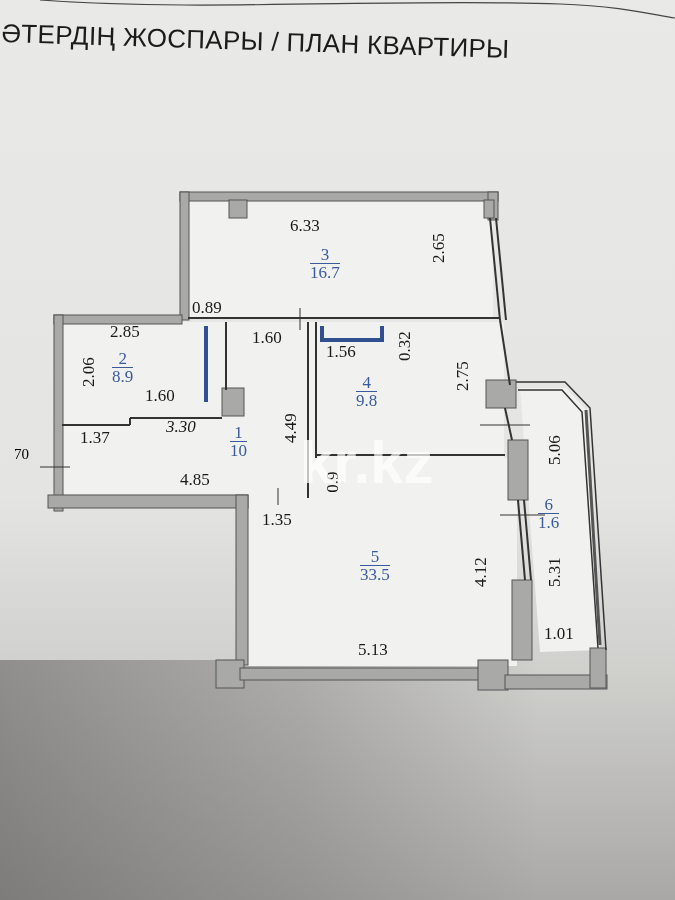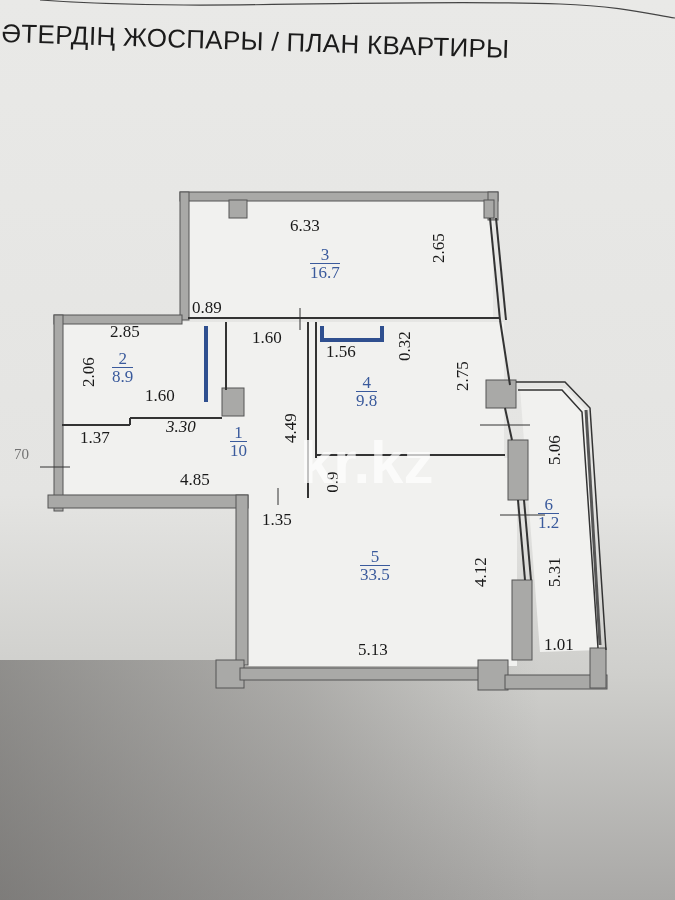--- a/index.html
+++ b/index.html
@@ -9,21 +9,21 @@
   .shade{position:absolute;left:0;top:660px;width:675px;height:240px;
     background:linear-gradient(90deg,rgba(90,88,86,0.55) 0%,rgba(110,108,106,0.35) 45%,rgba(200,200,198,0) 80%);}
   .curve{position:absolute;left:0;top:-30px;}
   .title{position:absolute;left:2px;top:18px;font-size:26px;color:#1b1b1b;letter-spacing:0.3px;
     transform:rotate(1.8deg);transform-origin:left top;white-space:nowrap;font-weight:400;}
   svg.plan{position:absolute;left:0;top:0;}
   .dim{position:absolute;font-family:"Liberation Serif",serif;font-size:17px;color:#1a1a1a;white-space:nowrap;}
   .rot{transform:rotate(-90deg);transform-origin:center center;}
   .room{position:absolute;font-family:"Liberation Serif",serif;color:#3a5a9c;text-align:center;font-size:17px;line-height:17px;}
   .room .num{display:block;border-bottom:1px solid #3a5a9c;padding:0 4px;}
-  .red{position:absolute;font-family:"Liberation Serif",serif;font-size:15px;color:#737373;}
+  .red{position:absolute;font-family:"Liberation Serif",serif;font-size:15px;color:#000000;}
   .wm{position:absolute;font-family:"Liberation Sans",sans-serif;font-weight:700;font-size:60px;color:rgba(255,255,255,0.7);}
 </style>
 </head>
 <body>
 
 <div class="shade"></div>
 
 <svg class="curve" width="675" height="60">
   <path d="M40,30 C200,42 400,28 560,34 C620,36 650,44 675,48" stroke="#444" stroke-width="1.2" fill="none"></path>
 </svg>
@@ -113,21 +113,21 @@
 <span class="dim" style="left:166px;top:417px;font-style:italic;">3.30</span>
 <span class="dim" style="left:80px;top:428px;">1.37</span>
 <span class="dim" style="left:180px;top:470px;">4.85</span>
 <span class="dim rot" style="left:276px;top:418px;">4.49</span>
 <span class="dim rot" style="left:322px;top:472px;">0.9</span>
 <span class="dim" style="left:262px;top:510px;">1.35</span>
 <span class="dim rot" style="left:466px;top:562px;">4.12</span>
 <span class="dim" style="left:358px;top:640px;">5.13</span>
 <span class="dim rot" style="left:540px;top:440px;">5.06</span>
 <span class="dim rot" style="left:540px;top:562px;">5.31</span>
-<span class="dim" style="left:544px;top:624px;margin-top:11px;">1.01</span>
+<span class="dim" style="left:544px;top:624px;">1.01</span>
 
 <div class="room" style="left:310px;top:246px;">
   <span class="num">3</span>
   <span>16.7</span>
 </div>
 <div class="room" style="left:112px;top:350px;">
   <span class="num">2</span>
   <span>8.9</span>
 </div>
 <div class="room" style="left:230px;top:424px;">
@@ -137,17 +137,17 @@
 <div class="room" style="left:356px;top:374px;">
   <span class="num">4</span>
   <span>9.8</span>
 </div>
 <div class="room" style="left:360px;top:548px;">
   <span class="num">5</span>
   <span>33.5</span>
 </div>
 <div class="room" style="left:538px;top:496px;">
   <span class="num">6</span>
-  <span>1.2</span>
+  <span>1.6</span>
 </div>
 
 <span class="red" style="left:14px;top:446px;">70</span>
 <span class="wm" style="left:300px;top:428px;">kr.kz</span>
 
 </body></html>

